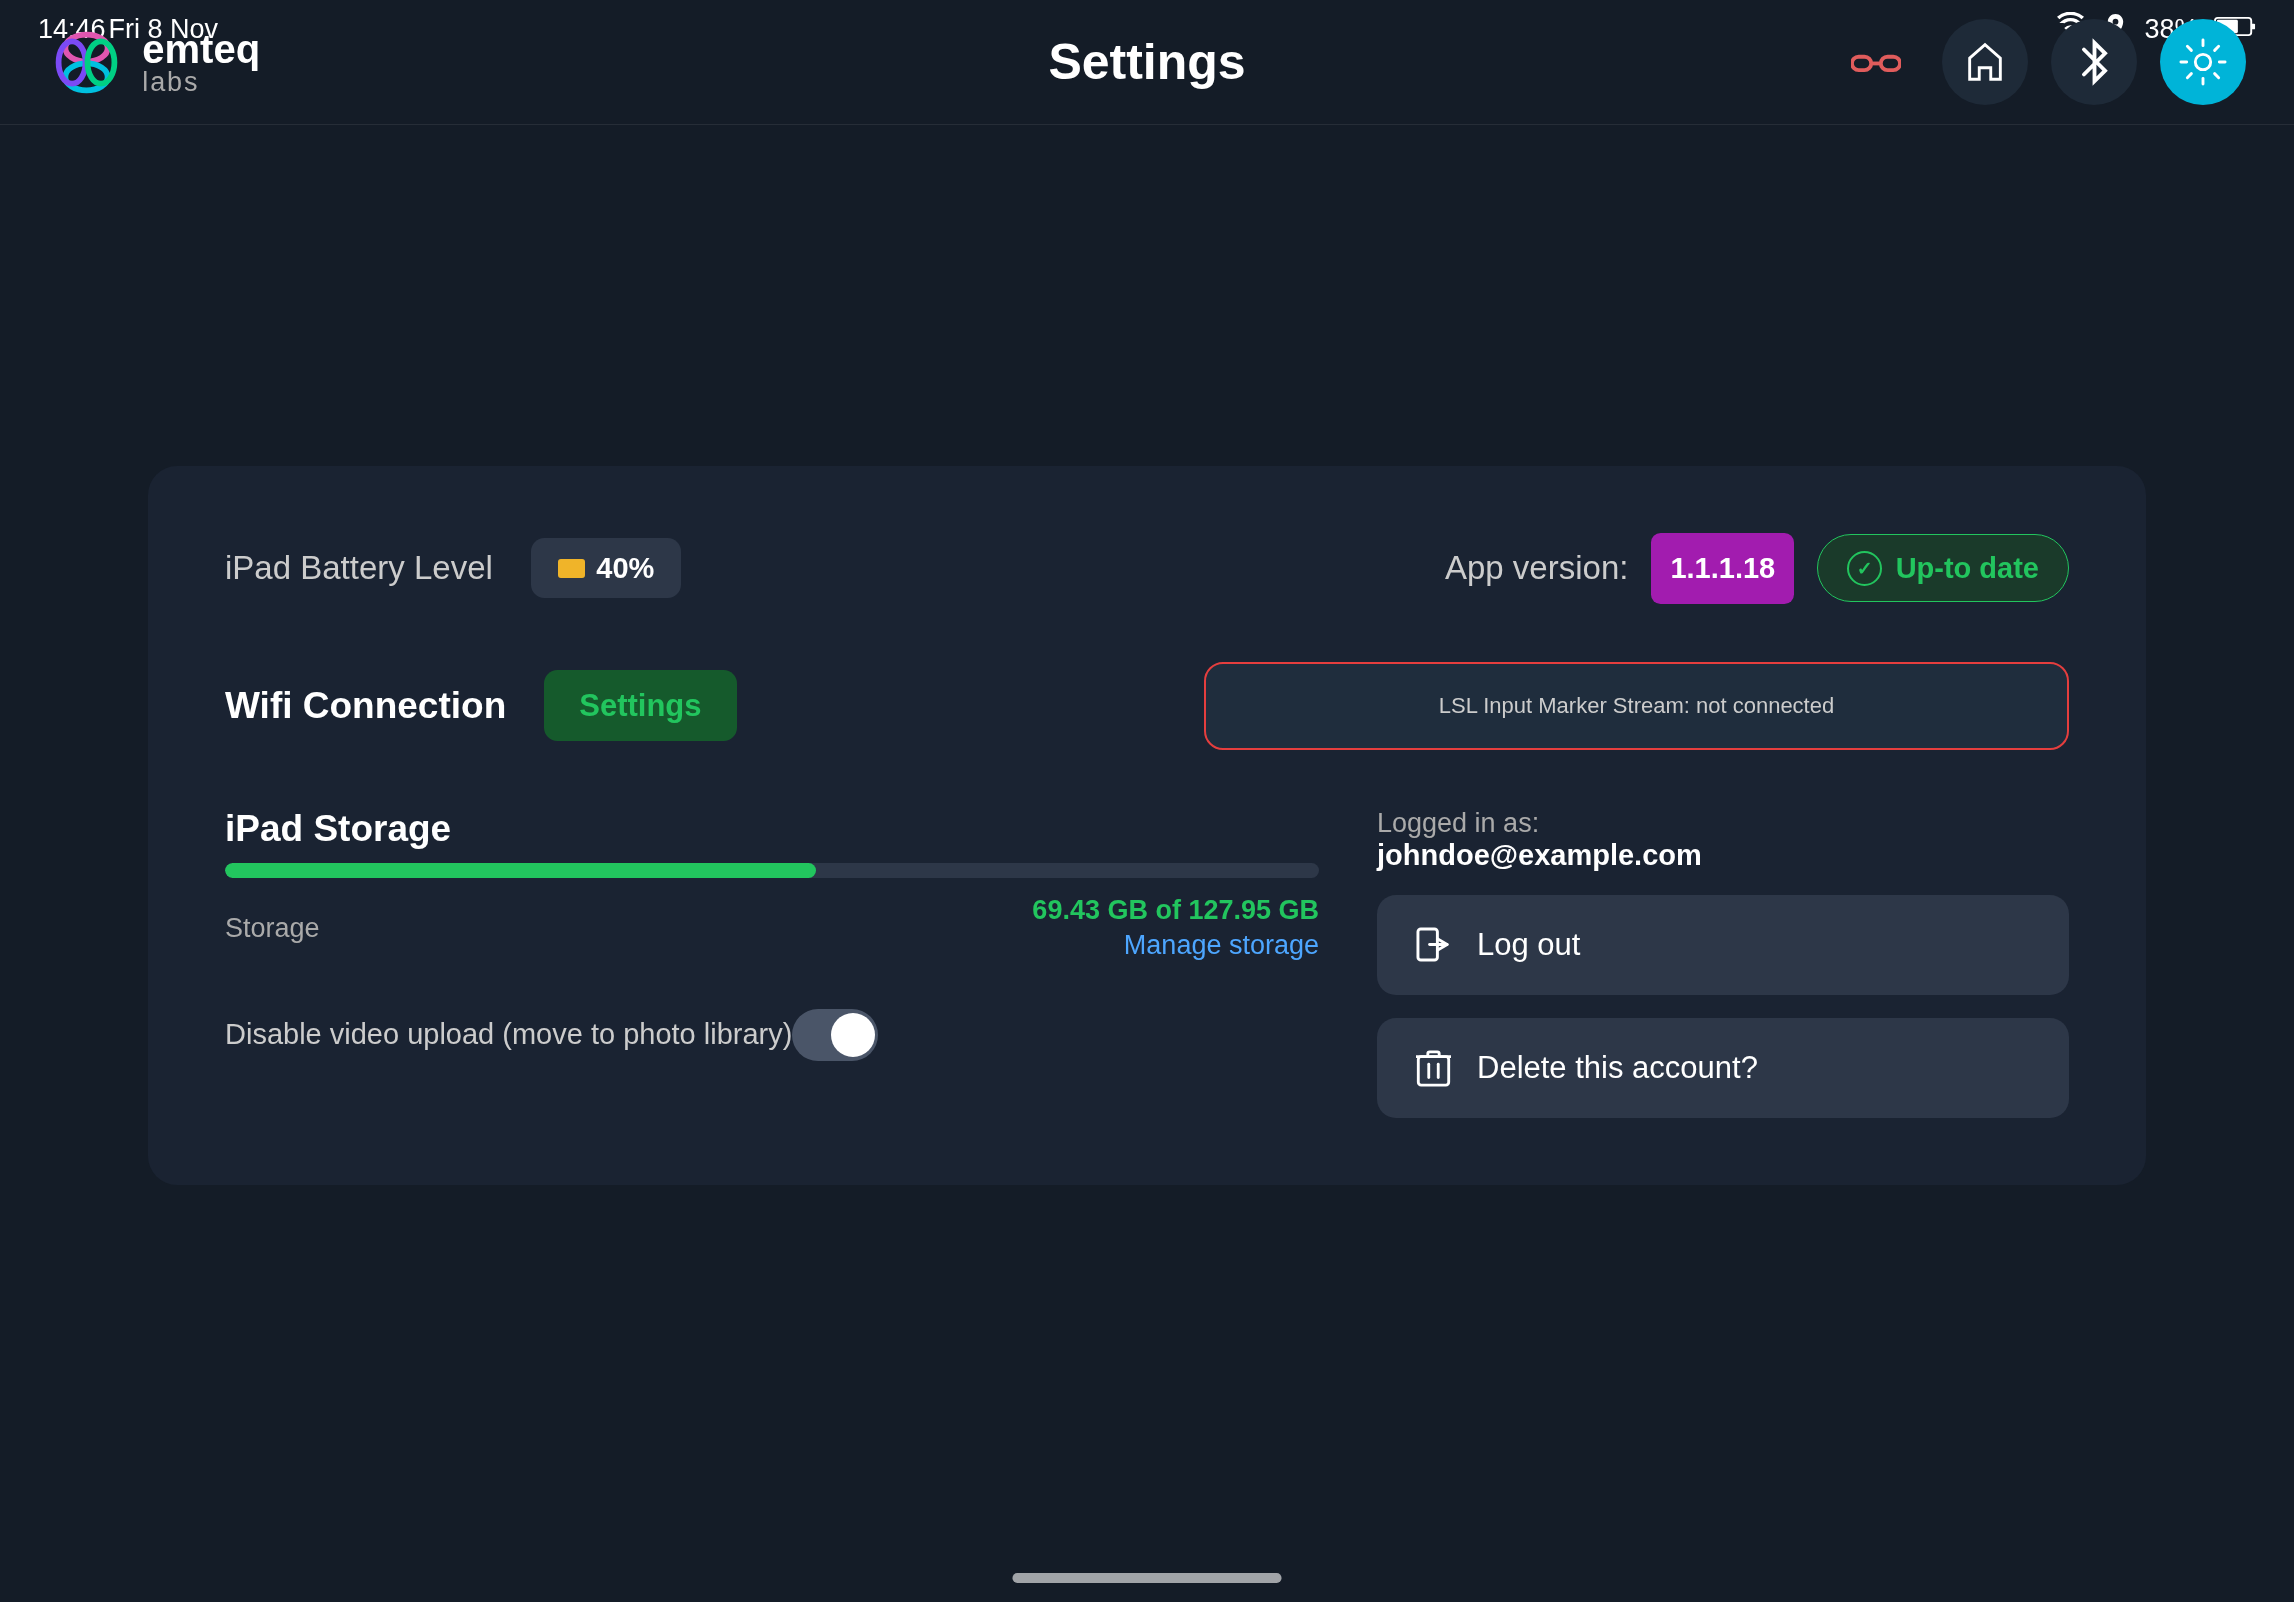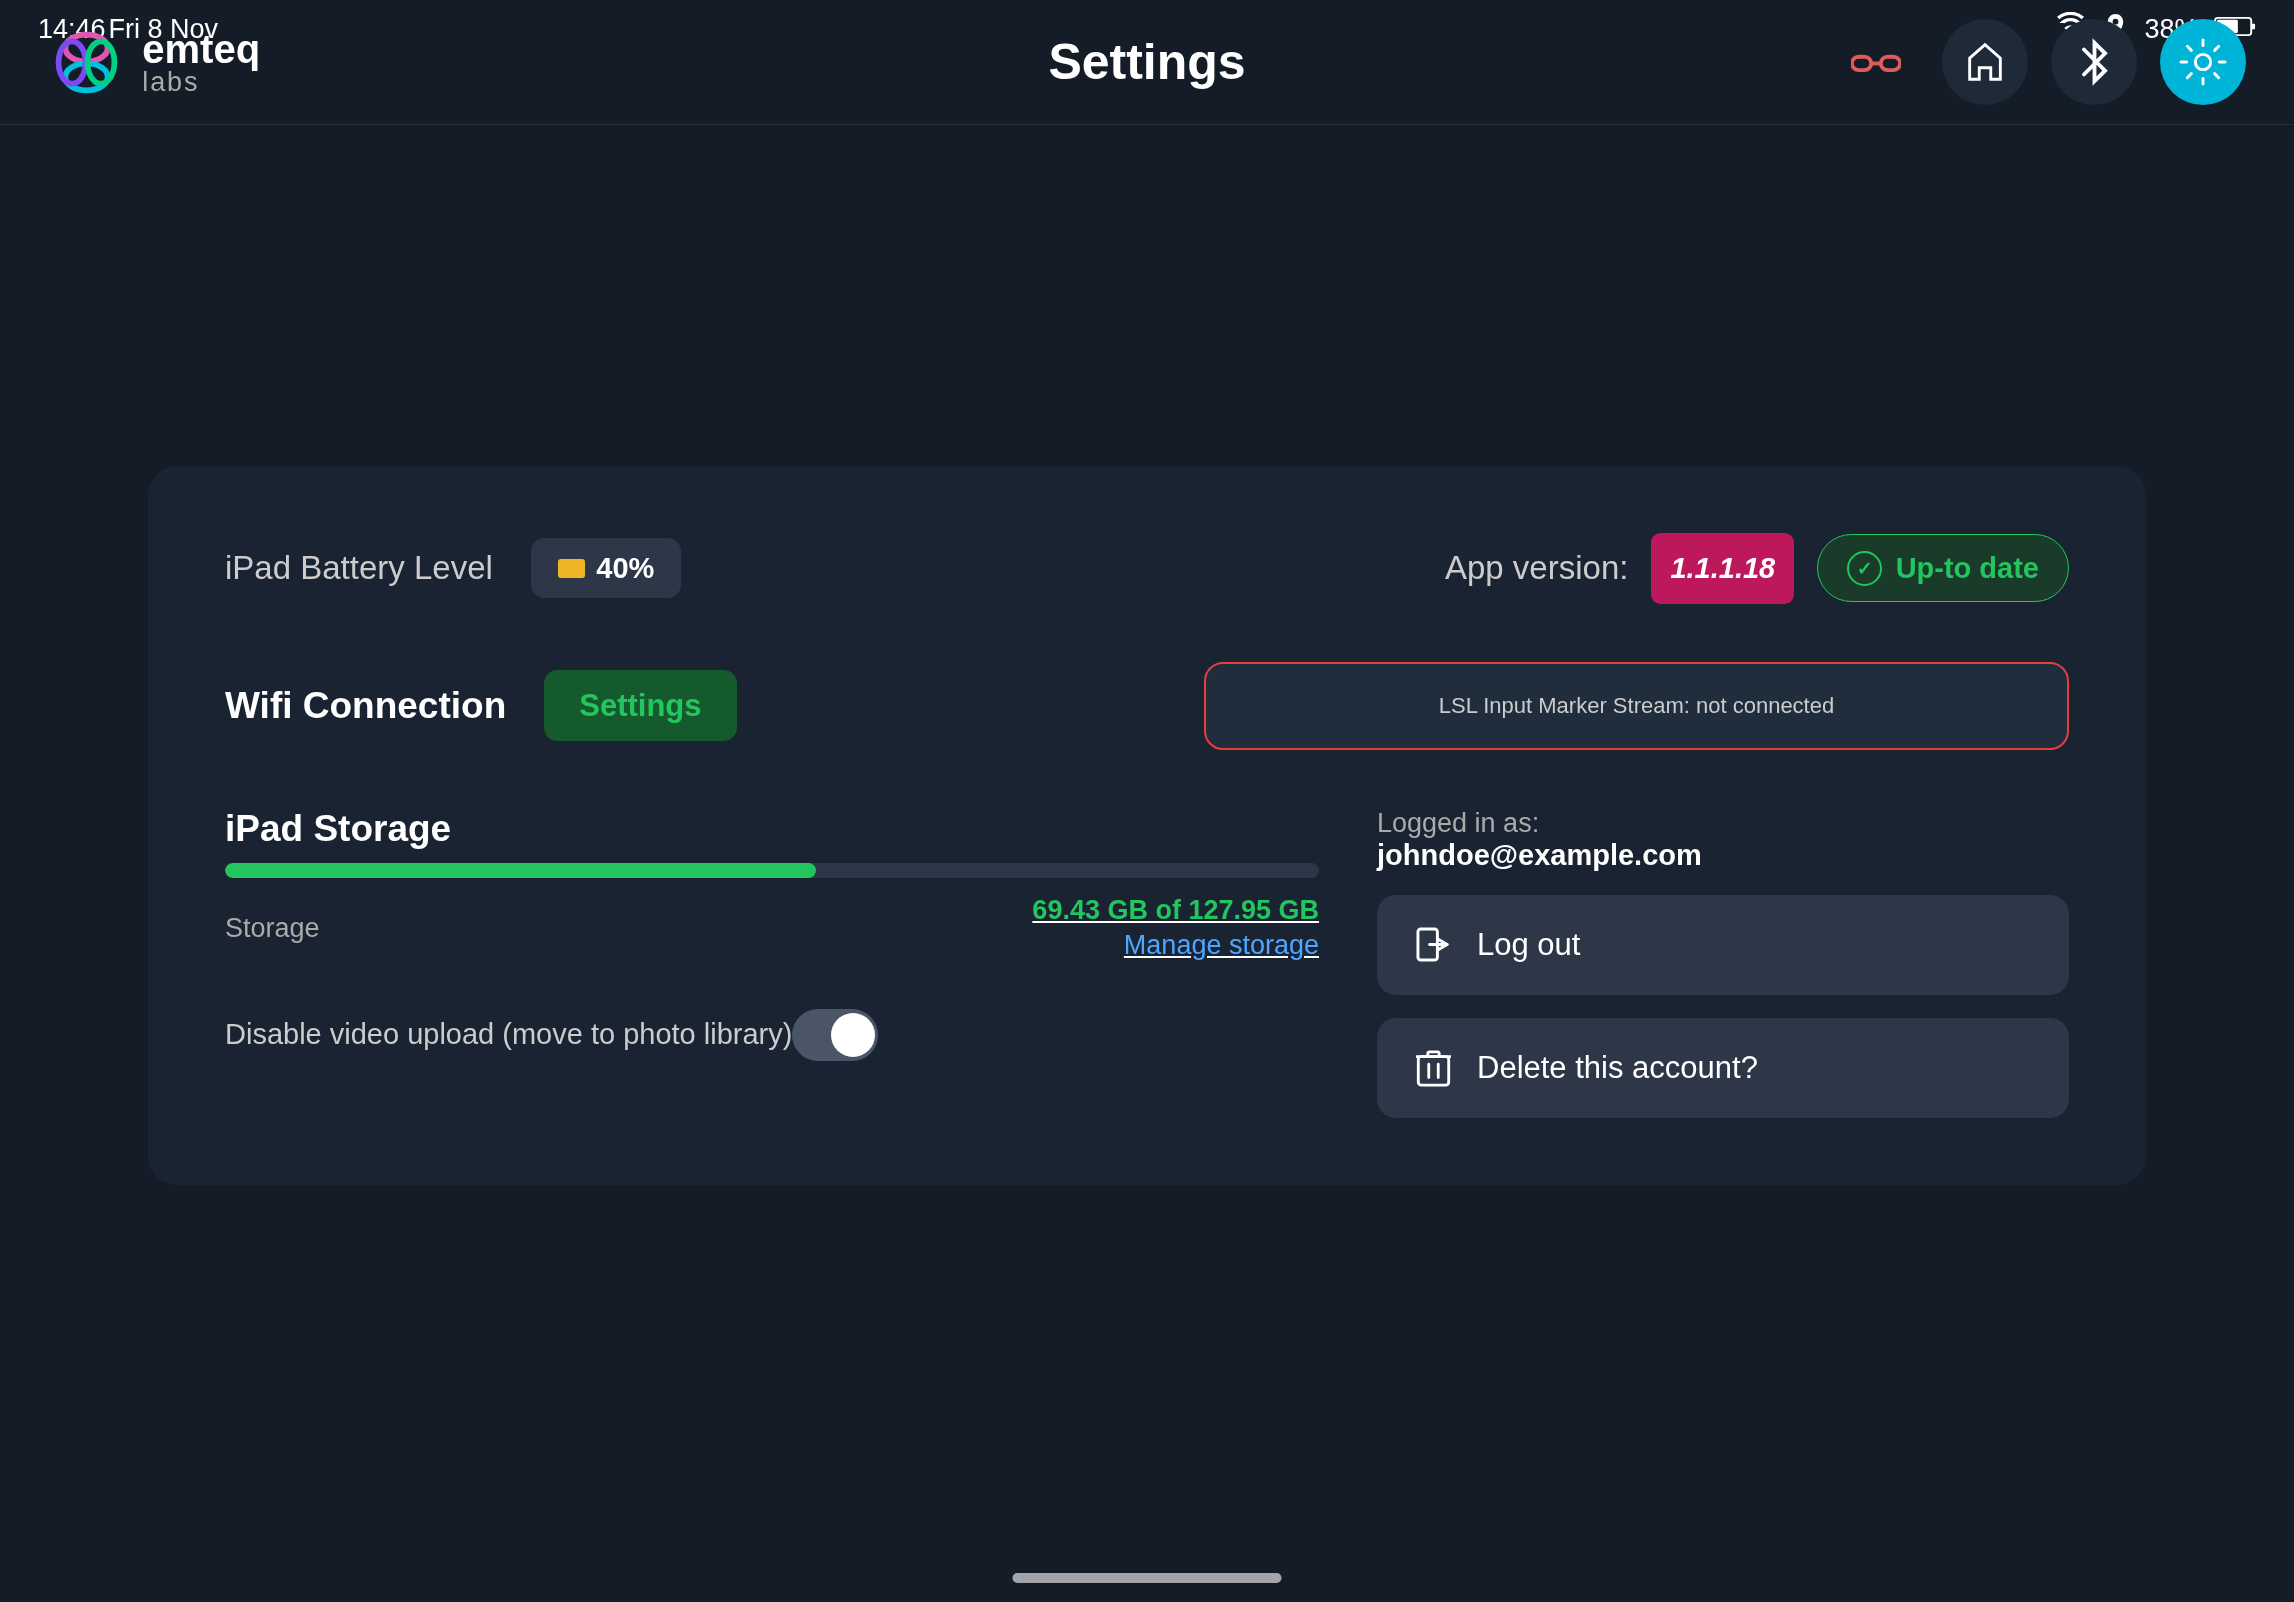--- a/index.html
+++ b/index.html
@@ -165,24 +165,23 @@
       align-items: center;
       gap: 23px;
     }
     .app-version-label {
       font-size: 33px;
       color: #cccccc;
     }
     .app-version-value {
       font-size: 29px;
       font-weight: 600;
-      background: #be185d;
+      background: #a21caf;
       border-radius: 9.6px;
       padding: 19px 19px;
-      font-style: italic;
     }
     .up-to-date-badge {
       background: #1a3a2a;
       border: 1.9px solid #22c55e;
       border-radius: 38px;
       padding: 15.4px 29px;
       display: flex;
       align-items: center;
       gap: 13.4px;
       font-size: 29px;
@@ -271,21 +270,20 @@
     }
     .storage-info-label {
       font-size: 27px;
       color: #aaaaaa;
     }
     .storage-info-values {
       display: flex;
       flex-direction: column;
       align-items: flex-end;
       gap: 3.8px;
-      text-decoration: underline;
     }
     .storage-used {
       font-size: 27px;
       color: #22c55e;
       font-weight: 600;
     }
     .manage-storage {
       font-size: 27px;
       color: #4da6ff;
       cursor: pointer;

